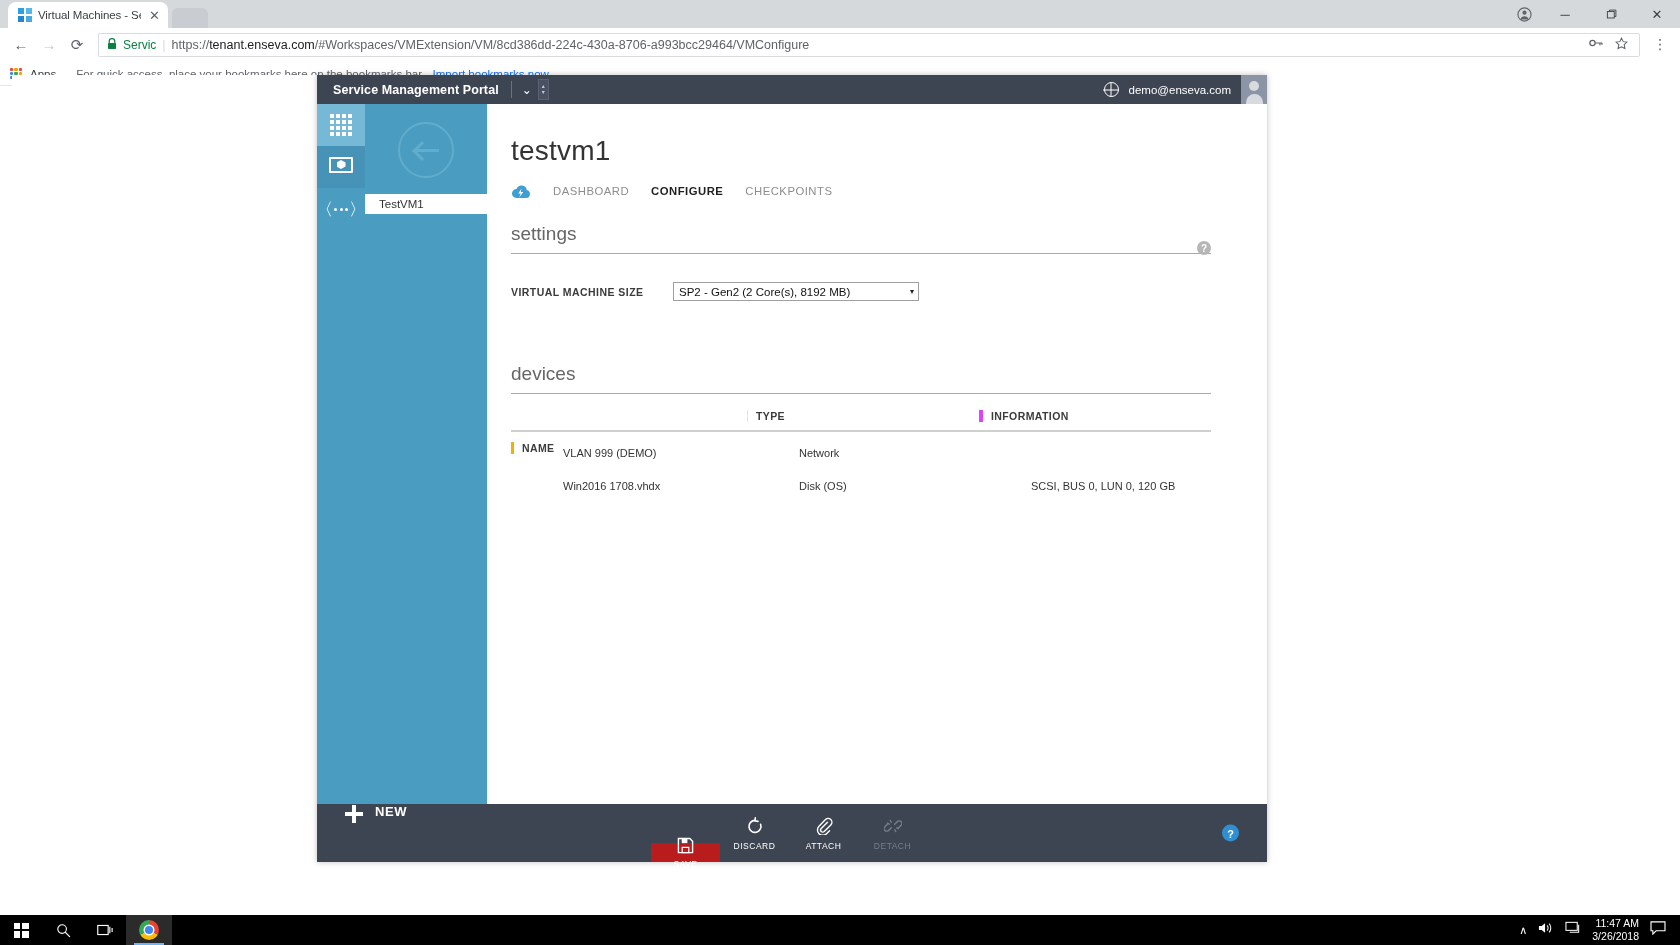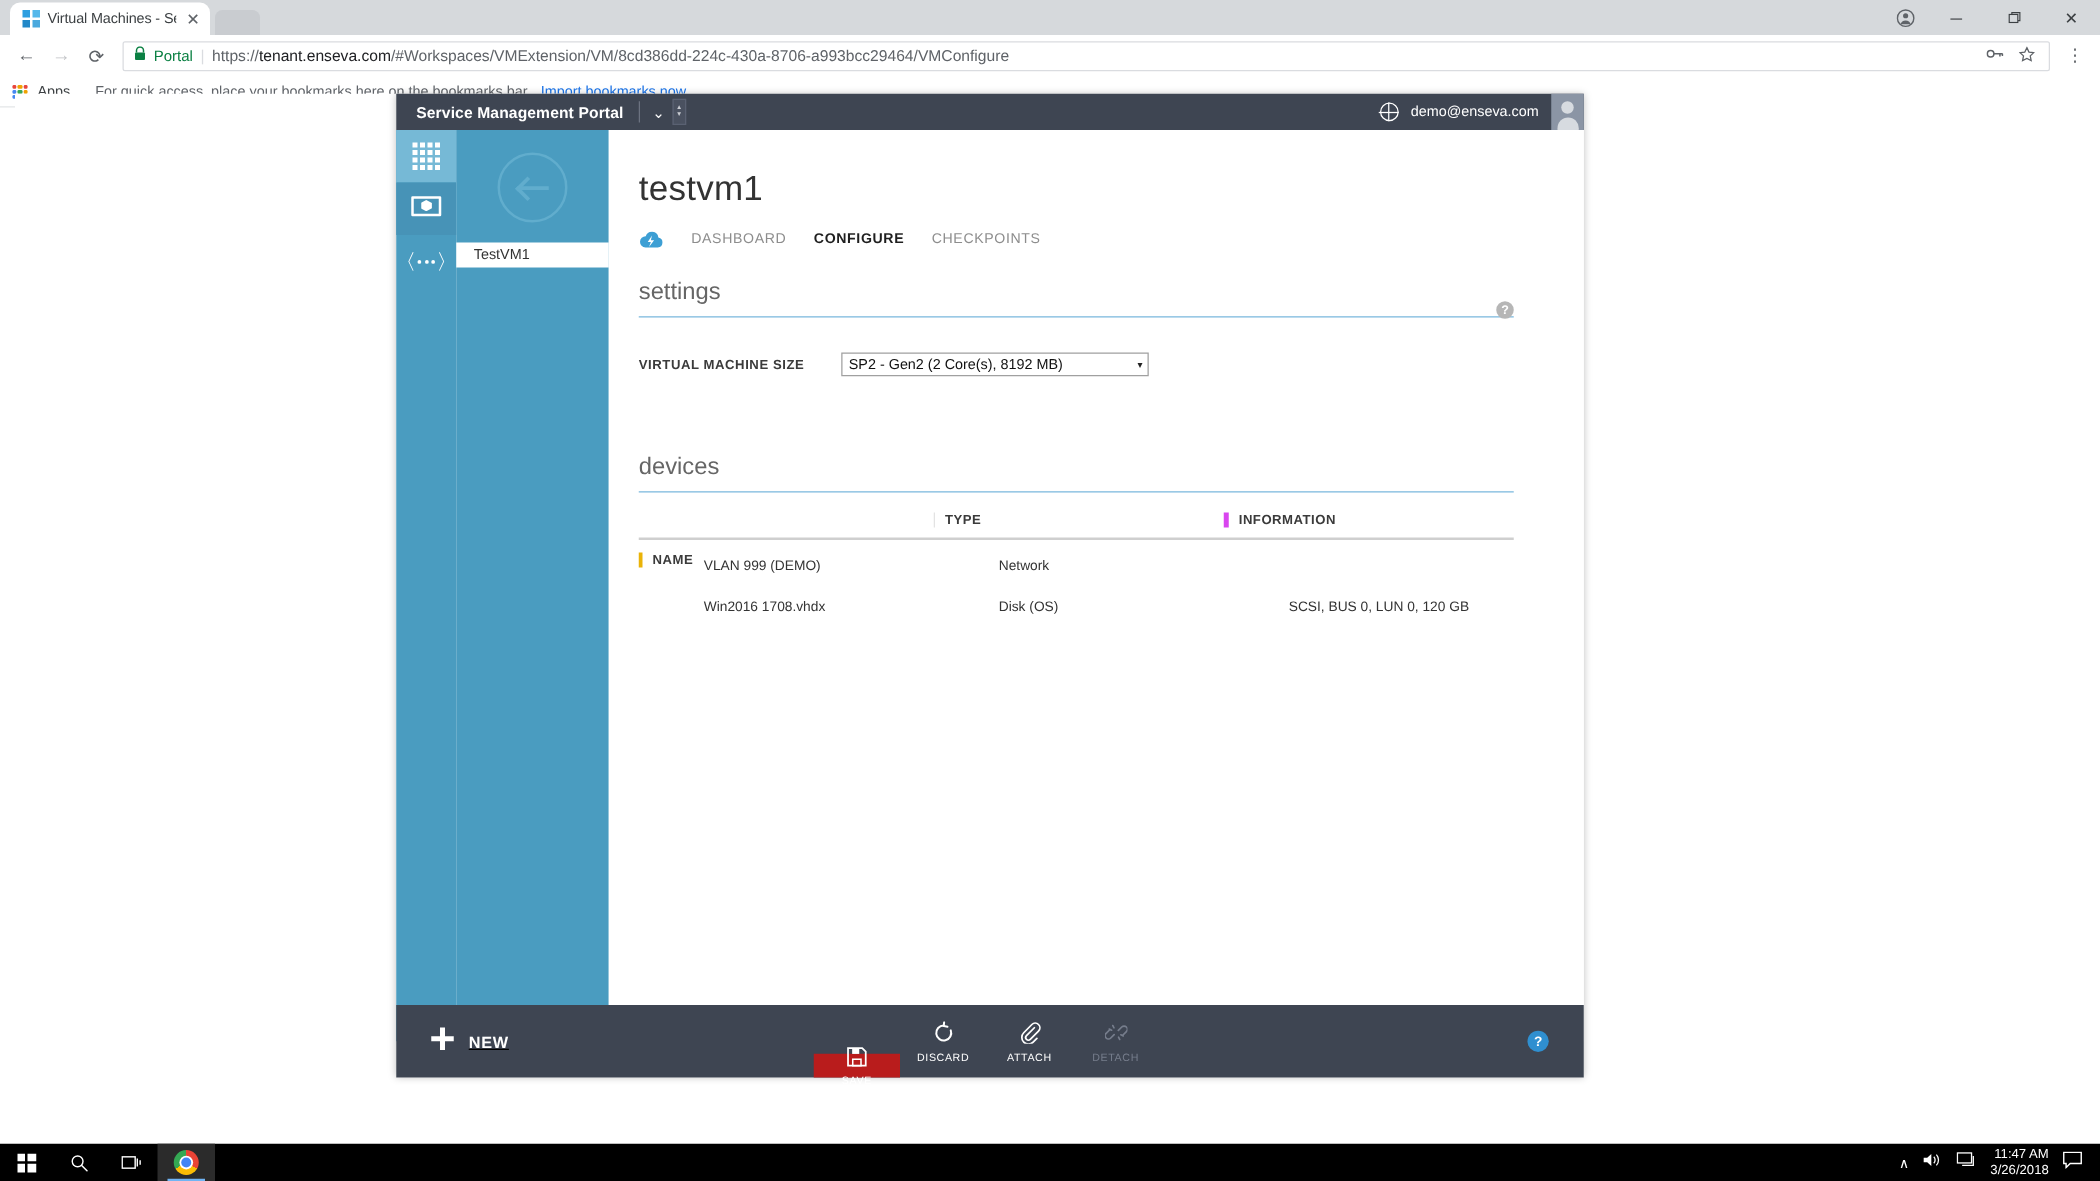--- a/index.html
+++ b/index.html
@@ -250,21 +250,21 @@
   .td.c1 { width: 236px; flex: 0 0 236px; }
   .td.c2 { width: 232px; flex: 0 0 232px; }
   .td.c3 { flex: 1; }
 
   
   .cmdbar {
     position: absolute; left: 0; bottom: 0; width: 950px; height: 58px;
     background: #3e4552; display: flex; align-items: stretch;
   }
   .cmd-new {
-    display: flex; align-items: center; gap: 11px; padding-left: 27px; width: 334px; text-decoration: underline;
+    display: flex; align-items: flex-start; gap: 11px; padding-left: 27px; width: 334px;
   }
   .plus-icon { color: #ffffff; font-size: 24px; font-weight: bold; line-height: 1; }
   .new-label { color: #ffffff; font-size: 13px; font-weight: bold; letter-spacing: 0.6px; }
   .cmd-actions { display: flex; align-items: stretch; }
   .cmd-btn {
     width: 69px; display: flex; flex-direction: column; align-items: center;
     justify-content: center; gap: 5px; color: #ffffff;
   }
   .cmd-btn.highlight { background: #b91c1c; margin-top: 39px; }
   .cmd-btn.disabled { color: #767d8c; }
@@ -342,21 +342,21 @@
     <div class="nav-btn">←</div>
     <div class="nav-btn disabled">→</div>
     <div class="nav-btn">⟳</div>
     <div class="omnibox">
       <span class="secure-lock">
         <svg width="10" height="12" viewBox="0 0 10 12">
             <path d="M2.2 5V3.4a2.8 2.8 0 0 1 5.6 0V5" fill="none" stroke="#0b8043" stroke-width="1.2"></path>
             <rect x="1" y="5" width="8" height="6" rx="0.8" fill="#0b8043"></rect>
           </svg>
       </span>
-      <span class="secure-text">Portal</span>
+      <span class="secure-text">Servic</span>
       <span class="omni-sep">|</span>
       <span class="url"><span class="dim">https://</span><span>tenant.enseva.com</span><span class="dim">/#Workspaces/VMExtension/VM/8cd386dd-224c-430a-8706-a993bcc29464/VMConfigure</span></span>
       <span class="omni-icon">
         <svg width="14" height="12" viewBox="0 0 16 12">
             <circle cx="4" cy="6" r="3" fill="none" stroke="#5f6368" stroke-width="1.4"></circle>
             <path d="M7 6h8M12.5 6v2.5M14.8 6v2" stroke="#5f6368" stroke-width="1.4" fill="none"></path>
           </svg>
       </span>
       <span class="omni-icon">
         <svg width="13" height="13" viewBox="0 0 14 14">

